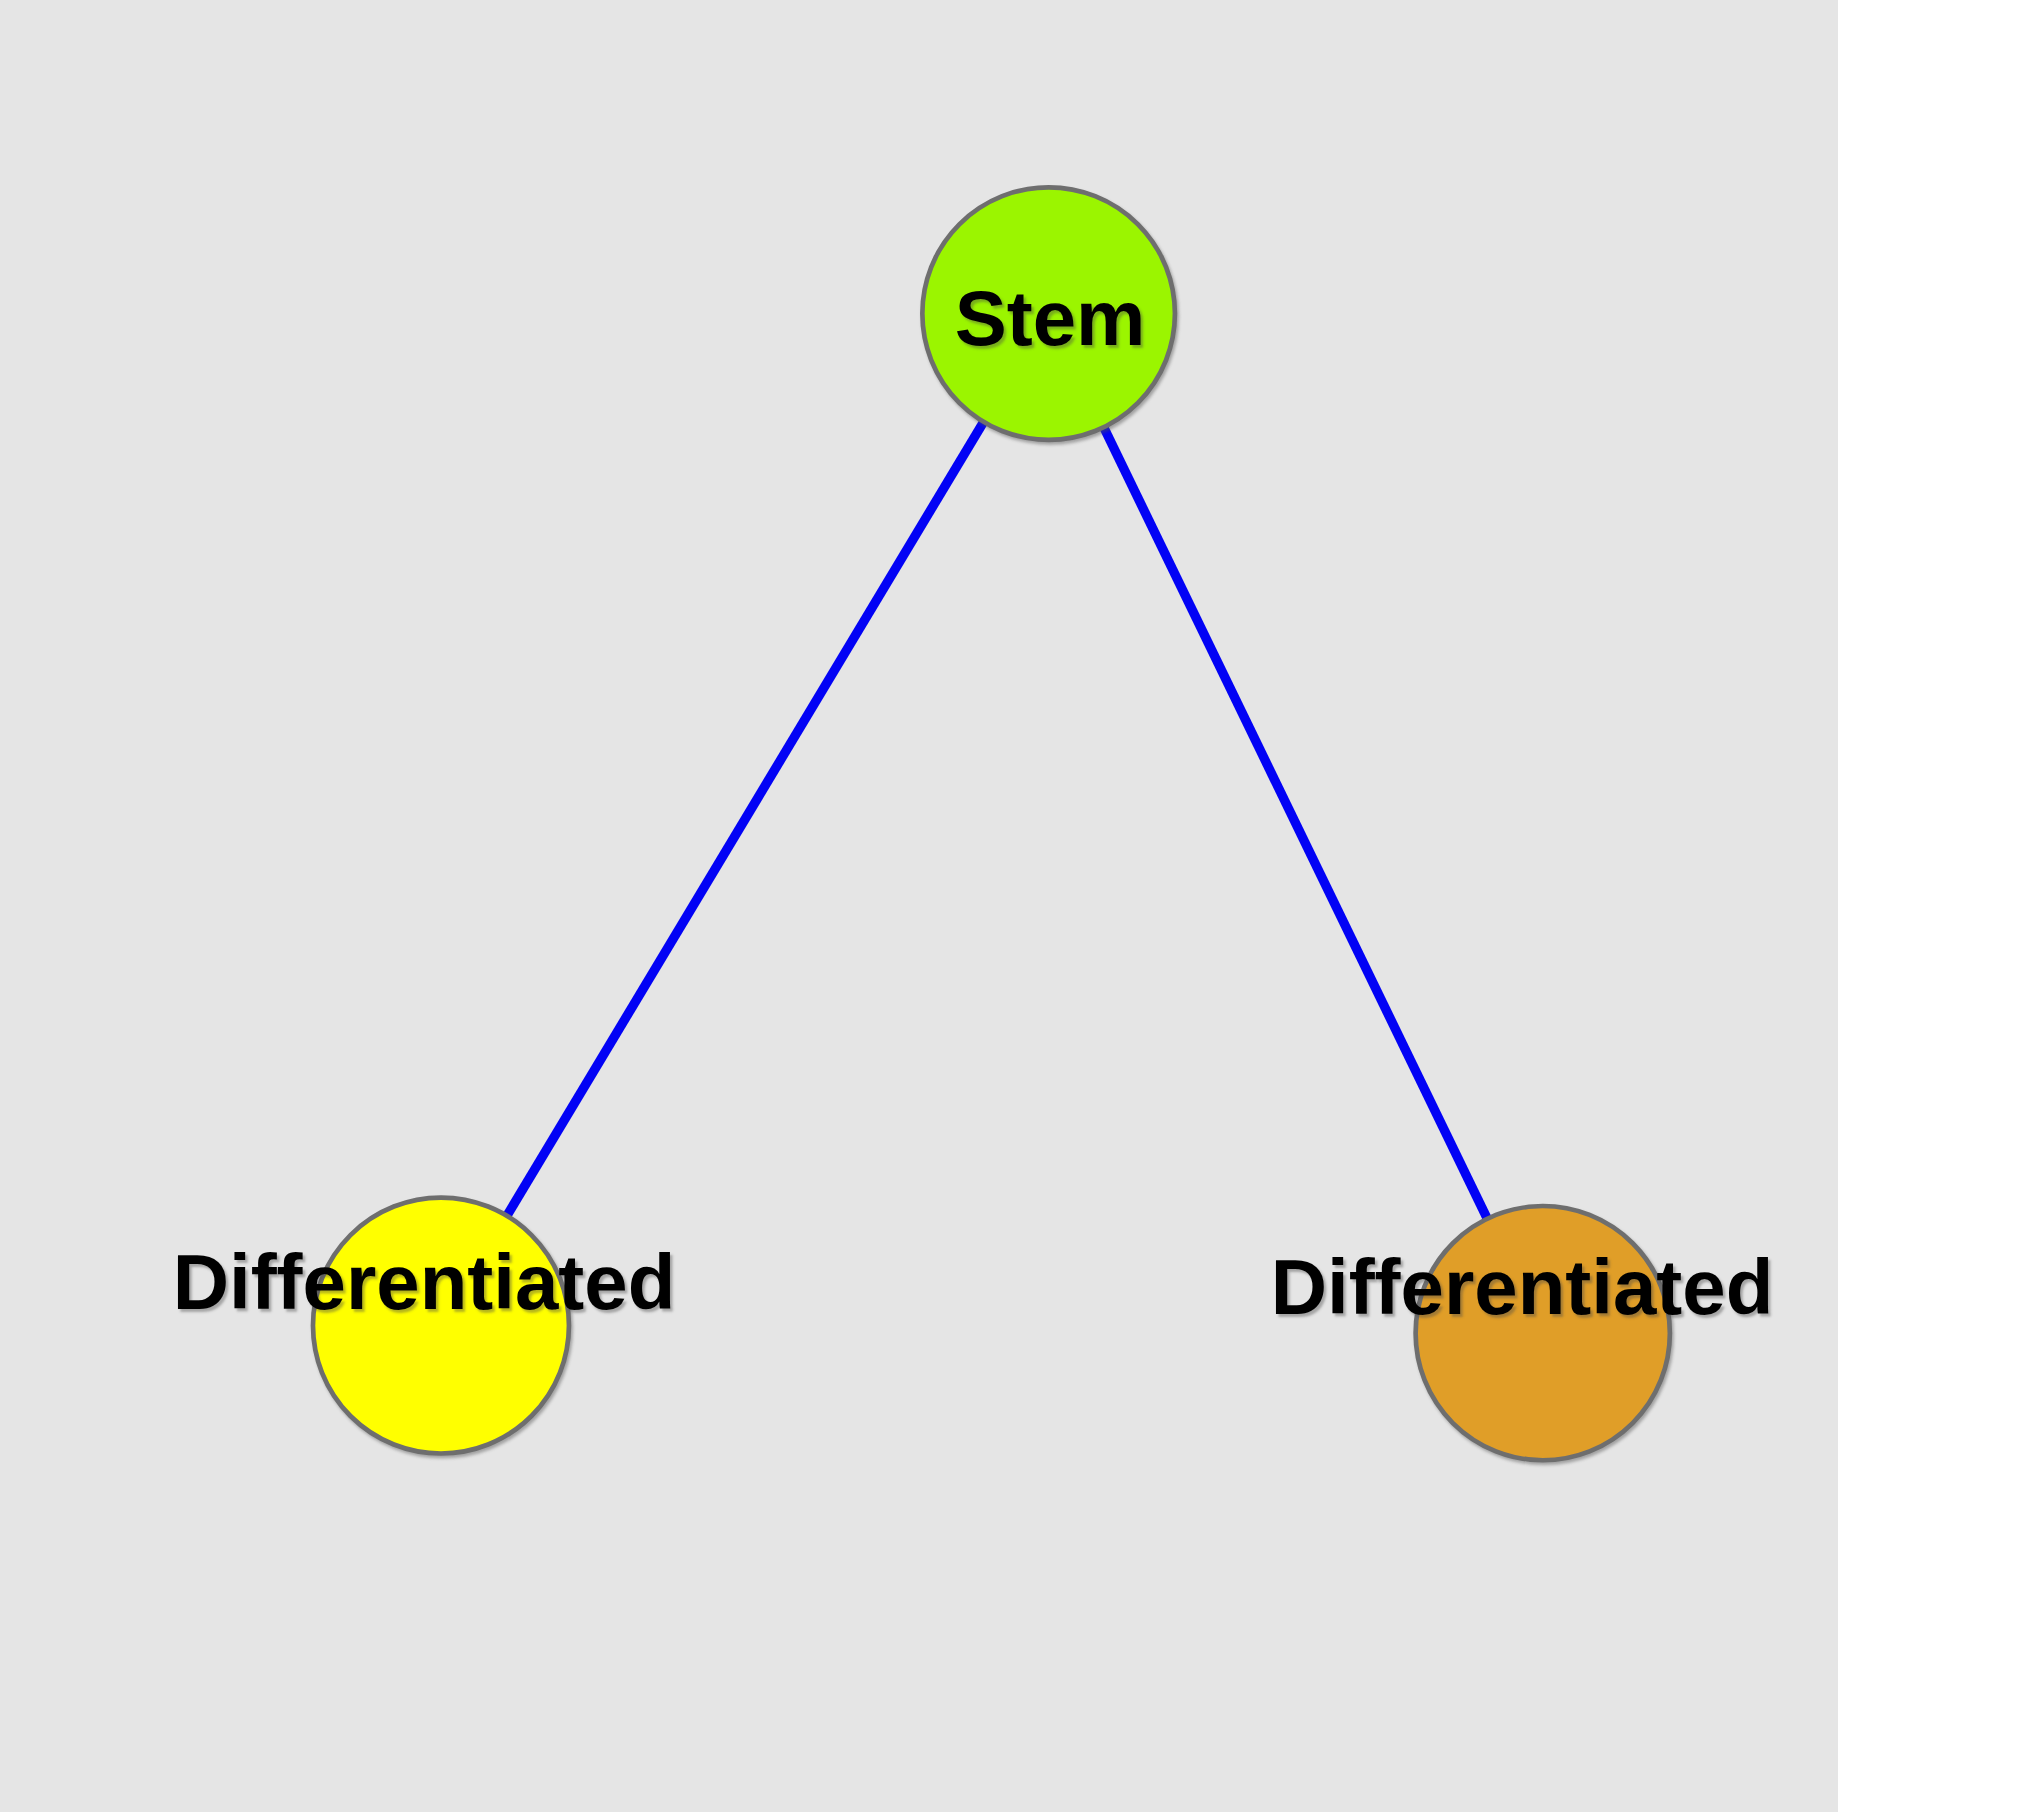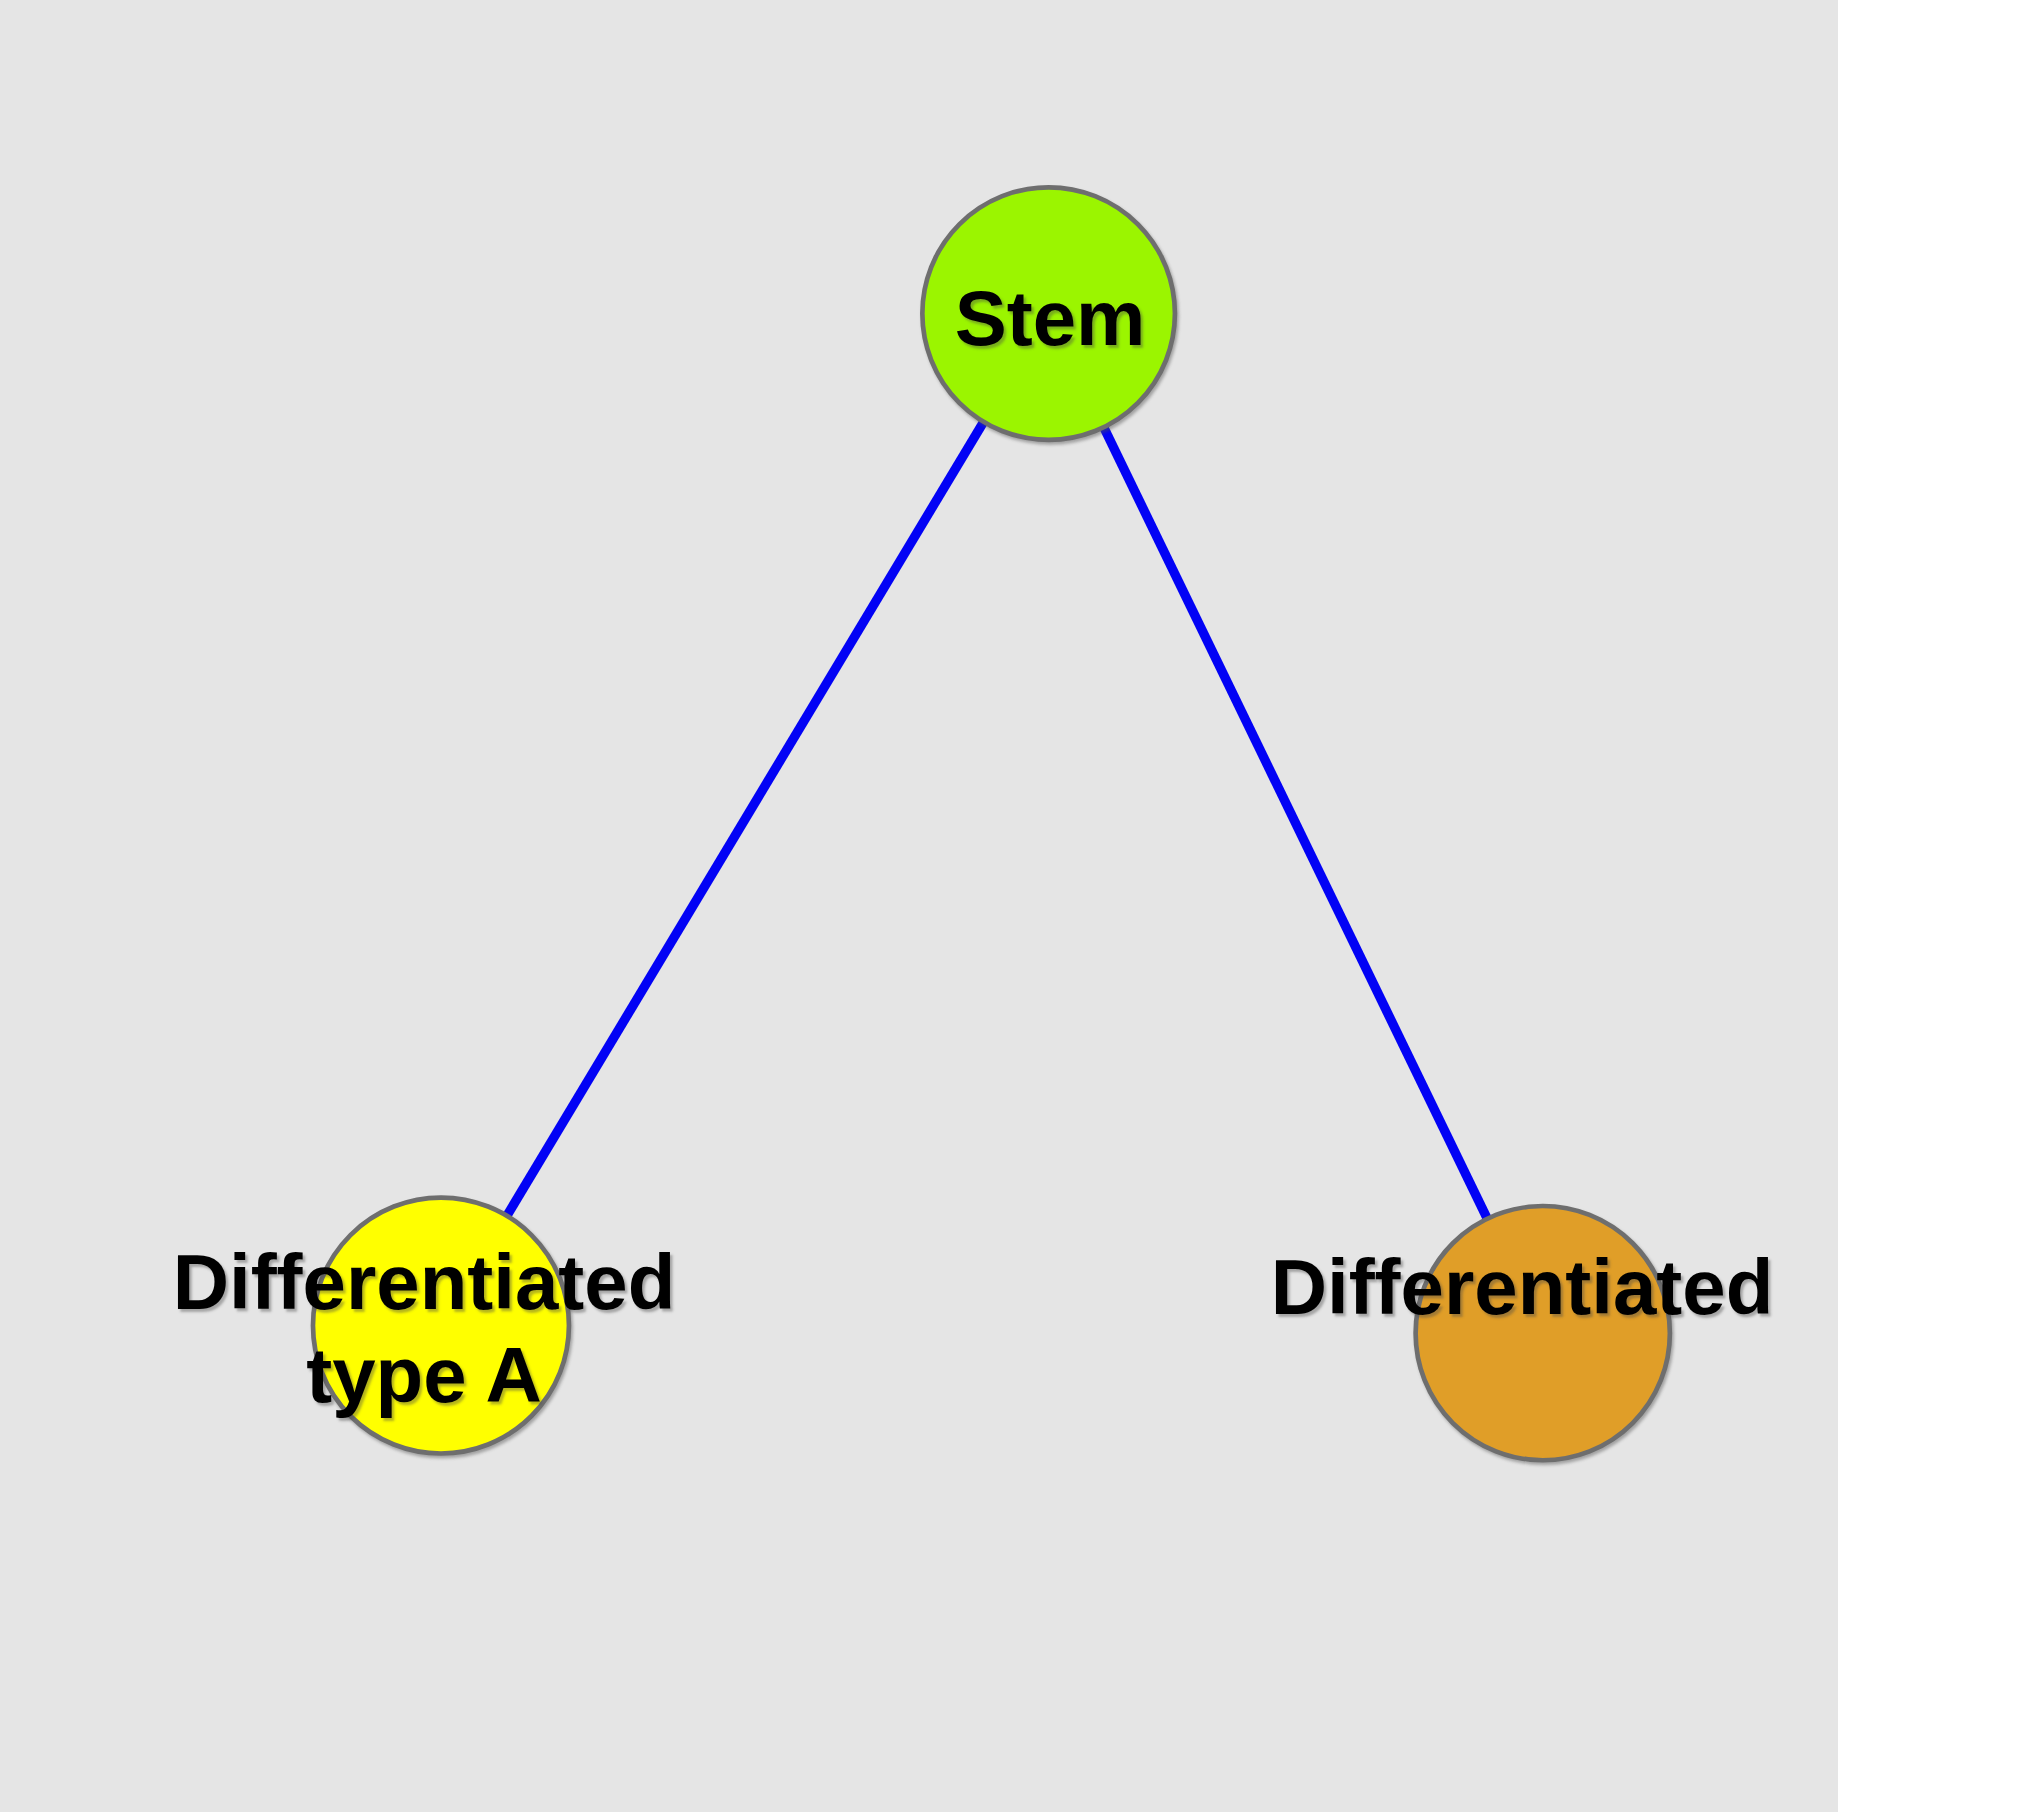--- a/index.html
+++ b/index.html
@@ -62,21 +62,20 @@
 
     <circle class="node-circle" cx="1237" cy="370" r="149" fill="#9BF500"></circle>
     <circle class="node-circle" cx="520" cy="1564" r="151" fill="#FFFF00"></circle>
     <circle class="node-circle" cx="1820" cy="1573" r="150" fill="#E09E28"></circle>
   </svg>
 
   <div class="label stem-label">Stem</div>
 
   <div class="label type-a-label">
     <div>Differentiated</div>
-    <div>type A</div>
   </div>
 
   <div class="label type-b-label">
     <div>Differentiated</div>
   </div>
 
 </div>
 
 
 </body></html>

